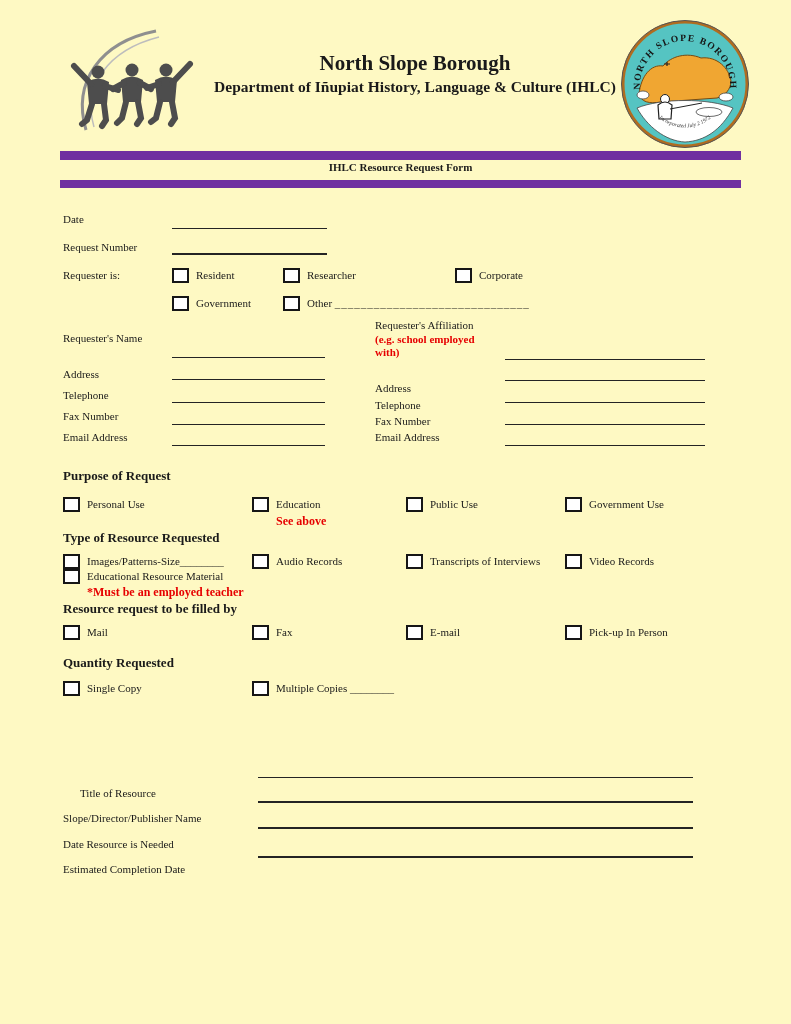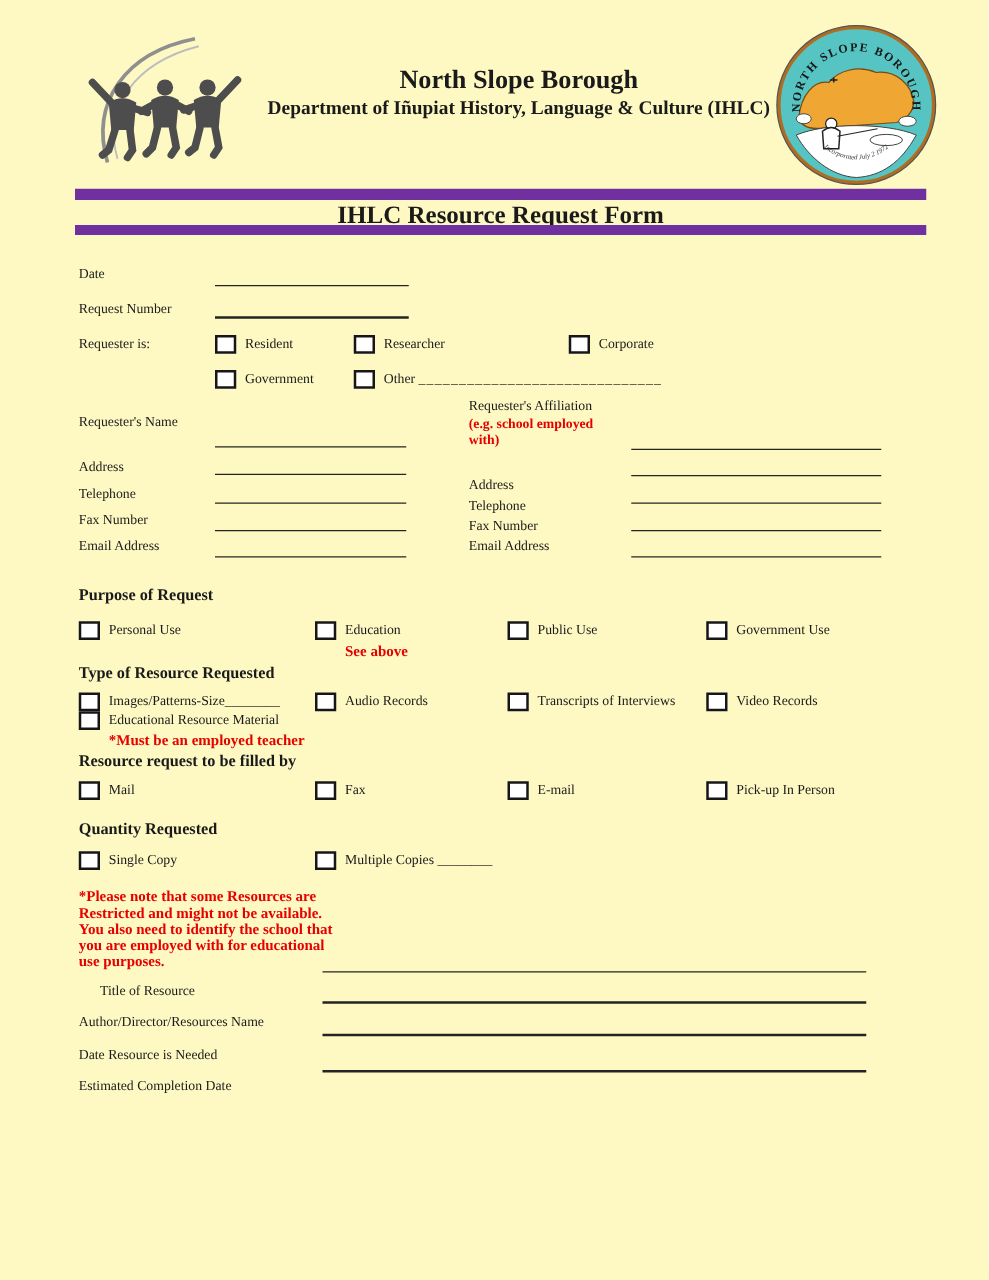--- a/index.html
+++ b/index.html
@@ -7,21 +7,21 @@
         font-family:"Liberation Serif","DejaVu Serif",serif;color:#1a1a1a;overflow:hidden;}
   .abs{position:absolute;}
   .lbl{font-size:11px;white-space:nowrap;}
   .sec{font-size:13px;font-weight:bold;white-space:nowrap;}
   .red{color:#e60000;font-weight:bold;}
   .cb{position:absolute;width:13px;height:11px;border:2px solid #161616;background:#fff;}
   .fline{position:absolute;border-bottom:1.5px solid #242424;}
   .bar{position:absolute;left:60px;width:681px;background:#7030A0;}
   .hdr-org{font-size:21px;font-weight:bold;line-height:1.1;}
   .hdr-dept{font-size:15.5px;font-weight:bold;line-height:1.2;margin-top:3px;}
-  .banner-title{font-size:20px;font-weight:bold;text-align:center;}
+  .banner-title{font-size:11px;font-weight:bold;text-align:center;}
   .note{font-size:12px;font-weight:bold;color:#e60000;line-height:13px;}
   .footer{font-size:8.5px;font-weight:bold;text-align:right;line-height:1.2;color:#111;}
 </style>
 </head>
 <body>
 
 <div class="page">
 
   <svg class="abs" style="left:58px;top:26px;" width="142" height="116" viewBox="0 0 142 116">
     <path d="M98,5 C42,16 14,56 28,104" stroke="#8f8f8f" stroke-width="3" fill="none"></path>
@@ -170,25 +170,24 @@
   <div class="abs lbl" style="left:430px;top:626px;">E-mail</div>
   <span class="cb" style="left:565px;top:625px;"></span>
   <div class="abs lbl" style="left:589px;top:626px;">Pick-up In Person</div>
 
   <div class="abs sec" style="left:63px;top:655px;">Quantity Requested</div>
   <span class="cb" style="left:63px;top:681px;"></span>
   <div class="abs lbl" style="left:87px;top:682px;">Single Copy</div>
   <span class="cb" style="left:252px;top:681px;"></span>
   <div class="abs lbl" style="left:276px;top:682px;">Multiple Copies ________</div>
 
-  <div class="abs note" style="left:63px;top:711px;width:206px;">*Please note that some Resources are Restricted and might not be available. You also need to identify the school that you are employed with for educational use purposes.</div>
 
   <div class="fline" style="left:258px;top:762px;width:435px;height:15px;border-bottom-width:1px;"></div>
   <div class="abs lbl" style="left:80px;top:787px;">Title of Resource</div>
   <div class="fline" style="left:258px;top:786px;width:435px;height:15px;border-bottom-width:2px;"></div>
-  <div class="abs lbl" style="left:63px;top:812px;">Author/Director/Resources Name</div>
+  <div class="abs lbl" style="left:63px;top:812px;">Slope/Director/Publisher Name</div>
   <div class="fline" style="left:258px;top:812px;width:435px;height:15px;border-bottom-width:2px;"></div>
   <div class="abs lbl" style="left:63px;top:838px;">Date Resource is Needed</div>
   <div class="fline" style="left:258px;top:841px;width:435px;height:15px;border-bottom-width:2px;"></div>
   <div class="abs lbl" style="left:63px;top:863px;">Estimated Completion Date</div>
 
 
 </div>
 
 </body></html>

